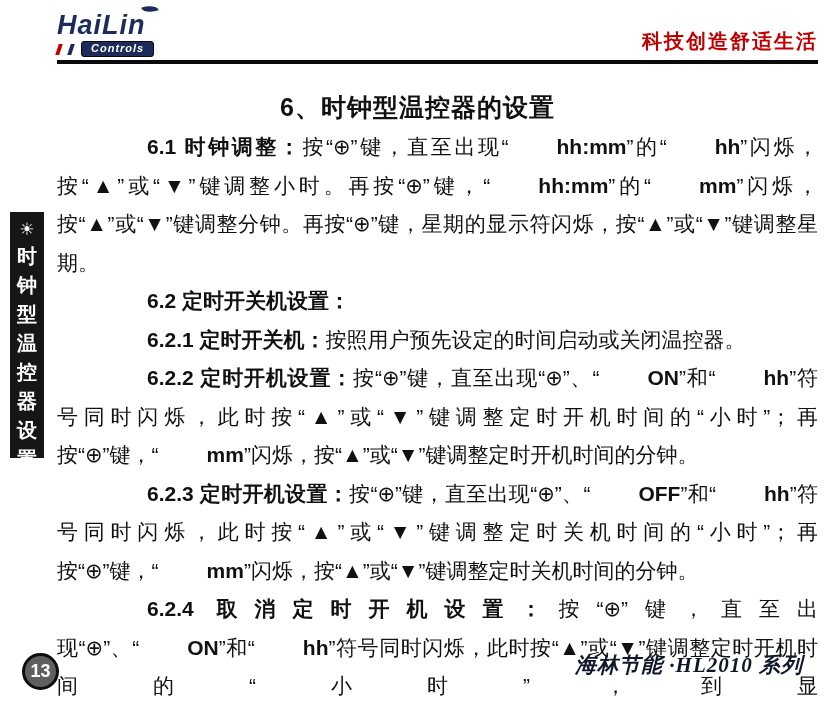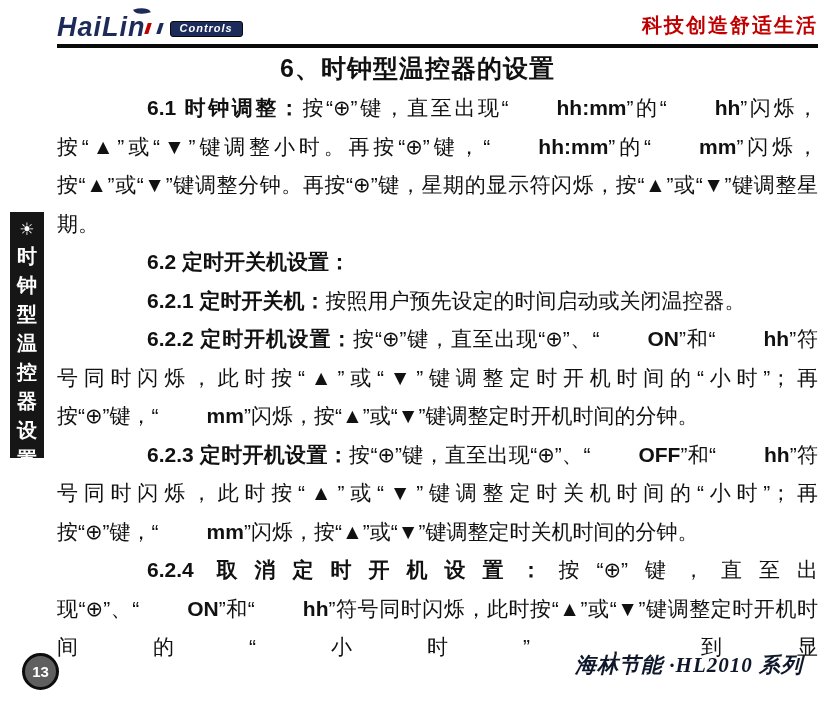--- a/index.html
+++ b/index.html
@@ -7,21 +7,21 @@
     position:relative;width:835px;height:709px;background:#ffffff;
     font-family:"Liberation Sans","DejaVu Sans",sans-serif;color:#111;
     overflow:hidden;margin:0 auto;
   }
   
   .header{
     margin:0 17px 0 57px;padding-top:12px;padding-bottom:3px;
     display:flex;justify-content:space-between;align-items:flex-end;
     border-bottom:4px solid #0a0a0a;
   }
-  .logo{display:flex;flex-direction:row;line-height:1;}
+  .logo{display:flex;flex-direction:column;line-height:1;}
   .logo-name{
     position:relative;font-family:"Liberation Sans","DejaVu Sans",sans-serif;
     font-weight:bold;font-style:italic;font-size:27px;color:#1c2b5a;
     letter-spacing:1px;
   }
   .leaf{
     position:absolute;top:-7px;right:-4px;width:16px;height:8px;
     background:#1c2b5a;border-radius:0 100% 0 100%;
     transform:rotate(-18deg);
   }
@@ -32,21 +32,21 @@
     background:#1c2b5a;color:#fff;font-style:italic;font-weight:bold;
     font-size:11px;padding:1px 9px 2px 9px;border-radius:3px;
     letter-spacing:1px;border:1px solid #0a0a0a;
   }
   .slogan{
     font-size:20px;font-weight:bold;color:#c00000;letter-spacing:2px;
     padding-bottom:2px;
   }
   
   .doc-title{
-    text-align:center;font-size:25px;font-weight:bold;margin-top:4px;
+    text-align:center;font-size:25px;font-weight:bold;margin-top:27px;
     letter-spacing:1px;
   }
   
   .content{
     margin:4px 17px 0 57px;text-align:justify;
     font-size:21px;line-height:38.5px;
   }
   .content p{margin:0;text-indent:2em;}
   .content p.cont{text-align-last:justify;}
   .content .b{font-weight:bold;margin-left:48px;}
@@ -55,21 +55,21 @@
     position:absolute;left:10px;top:212px;width:34px;height:246px;
     background:#161616;color:#fff;display:flex;flex-direction:column;
     align-items:center;box-sizing:border-box;padding-top:8px;gap:3px;
   }
   .side-tab .gear{font-size:17px;line-height:20px;}
   .side-tab .schar{font-size:20px;font-weight:bold;line-height:26px;}
   
   .page-circle{
     position:absolute;left:22px;top:653px;width:37px;height:37px;
     box-sizing:border-box;border-radius:50%;background:#5f5f5f;
-    border:3px solid #0d0d0d;color:#fff;font-size:15px;font-weight:bold;
+    border:3px solid #0d0d0d;color:#fff;font-size:18px;font-weight:bold;
     display:flex;align-items:center;justify-content:center;
   }
   .series{
     position:absolute;right:32px;top:651px;
     font-family:"Liberation Serif","DejaVu Serif",serif;
     font-style:italic;font-weight:bold;font-size:21px;color:#0f172a;
     letter-spacing:1px;
   }
 </style>
 </head>

